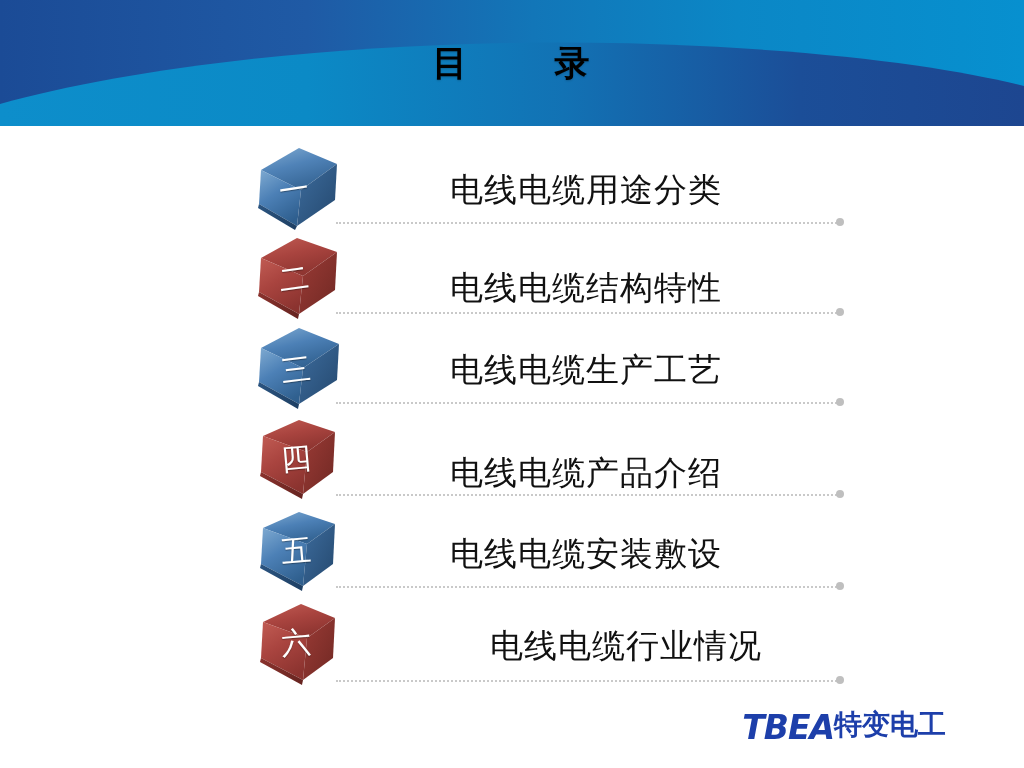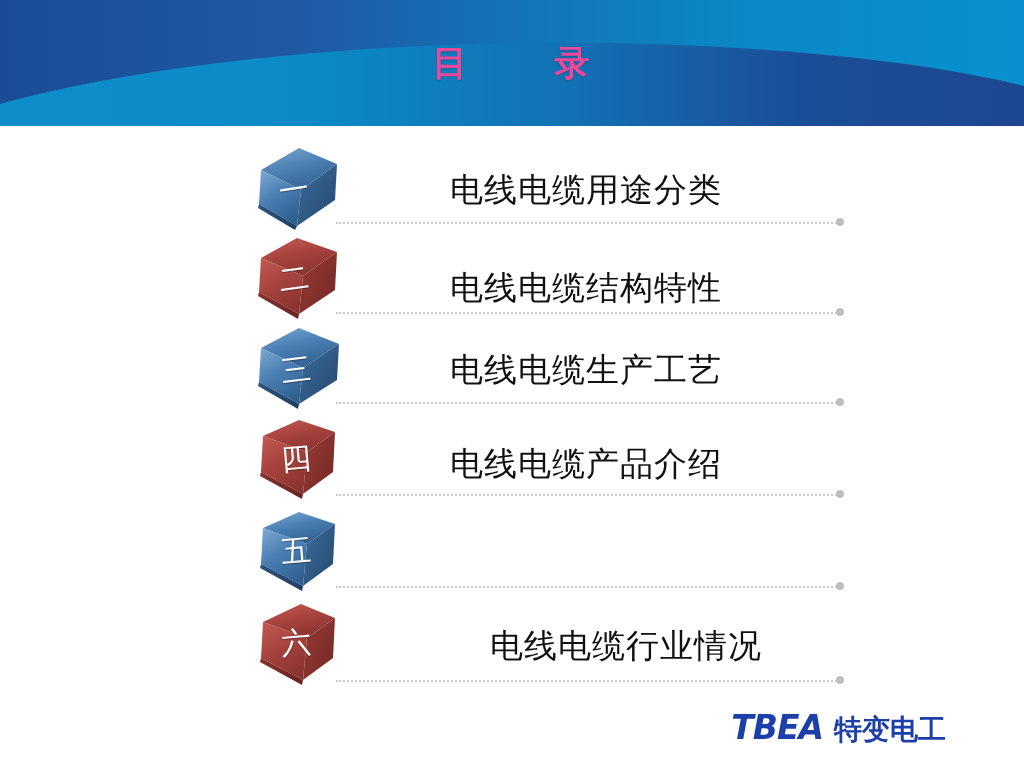--- a/index.html
+++ b/index.html
@@ -15,21 +15,21 @@
 
   
   .banner{
     position:absolute; left:0; top:0; width:1024px; height:126px;
     overflow:hidden;
   }
   .banner svg{ display:block; }
   .banner-title{
     position:absolute; left:0; top:40px; width:1024px;
     text-align:center;
-    color:#ec4899;
+    color:#000000;
     font-family:"DejaVu Sans","Liberation Sans",sans-serif;
     font-weight:bold;
     font-size:35px;
     letter-spacing:2px;
     text-shadow:0 1px 2px rgba(0,0,0,0.18);
     white-space:pre;
   }
   .banner-rule{
     position:absolute; left:0; top:126px; width:1024px; height:3px;
     background:#ffffff;
@@ -72,21 +72,21 @@
     font-family:"DejaVu Serif","Liberation Serif", serif;
     font-size:33px;
     color:#111111;
     letter-spacing:1px;
     white-space:pre;
   }
 
   
   .logo{
     position:absolute; right:78px; bottom:24px;
-    display:flex; align-items:flex-end; gap:11px;
+    display:flex; align-items:flex-start; 
   }
   .logo-mark{
     font-family:"DejaVu Sans","Liberation Sans",sans-serif;
     font-weight:bold;
     font-style:italic;
     font-size:33px;
     color:#1d3faa;
     letter-spacing:-1px;
     line-height:1;
   }
@@ -243,21 +243,21 @@
                 <stop offset="1" stop-color="#662420"></stop>
             </linearGradient>
           </defs>
           <polygon points="10,22 46,6 82,18 54,38" fill="url(#c4f)"></polygon>
           <polygon points="10,22 54,38 50,80 8,58" fill="url(#c4f)"></polygon>
           <polygon points="54,38 82,18 80,58 50,80" fill="url(#c4s)"></polygon>
           <polygon points="8,58 50,80 49,85 7,62" fill="url(#c4b)"></polygon>
         </svg>
       </div>
       <div class="cube-num" style="left:265px; top:34px; transform:rotate(-5deg);">四</div>
-      <div class="label" style="top:32px;">电线电缆产品介绍</div>
+      <div class="label" style="top:41px;">电线电缆产品介绍</div>
     </div>
 
     <div class="row" style="top:376px;">
       <div class="dots" style="top:84px; width:504px;"></div>
       <div class="dot-end" style="left:836px; top:80px;"></div>
       <div class="cube-wrap" style="top:4px;">
         <svg width="104" height="92" viewBox="0 0 104 92" xmlns="http://www.w3.org/2000/svg">
           <defs>
             <linearGradient id="c5f" x1="0.1" y1="0" x2="0.6" y2="1">
               <stop offset="0" stop-color="#7ba7cf"></stop>
@@ -273,20 +273,21 @@
                 <stop offset="1" stop-color="#1e3f63"></stop>
             </linearGradient>
           </defs>
           <polygon points="10,22 46,6 82,18 54,38" fill="url(#c5f)"></polygon>
           <polygon points="10,22 54,38 50,80 8,58" fill="url(#c5f)"></polygon>
           <polygon points="54,38 82,18 80,58 50,80" fill="url(#c5s)"></polygon>
           <polygon points="8,58 50,80 49,85 7,62" fill="url(#c5b)"></polygon>
         </svg>
       </div>
       <div class="cube-num" style="left:265px; top:34px; transform:rotate(-5deg);">五</div>
+      <div class="label" style="top:30px;">电线电缆安装敷设</div>
     </div>
 
     <div class="row" style="top:468px;">
       <div class="dots" style="top:86px; width:504px;"></div>
       <div class="dot-end" style="left:836px; top:82px;"></div>
       <div class="cube-wrap" style="top:6px;">
         <svg width="104" height="92" viewBox="0 0 104 92" xmlns="http://www.w3.org/2000/svg">
           <defs>
             <linearGradient id="c6f" x1="0.1" y1="0" x2="0.6" y2="1">
               <stop offset="0" stop-color="#bf5a52"></stop>

